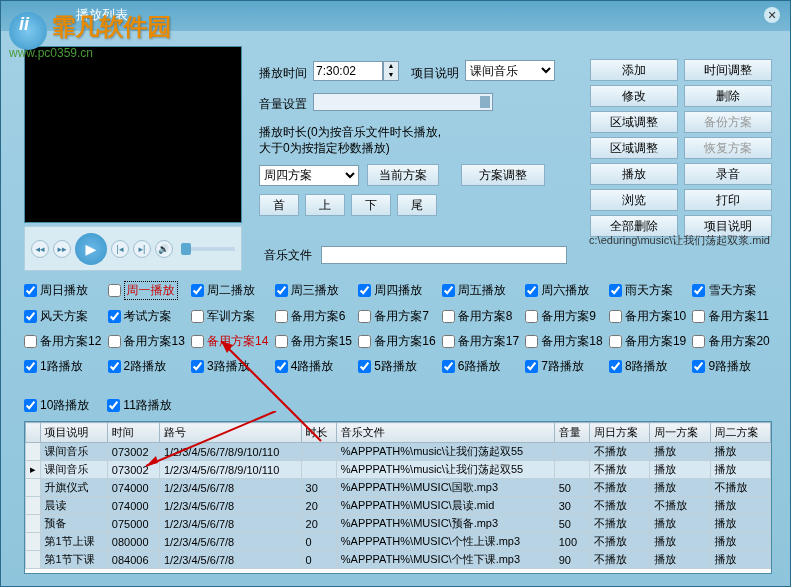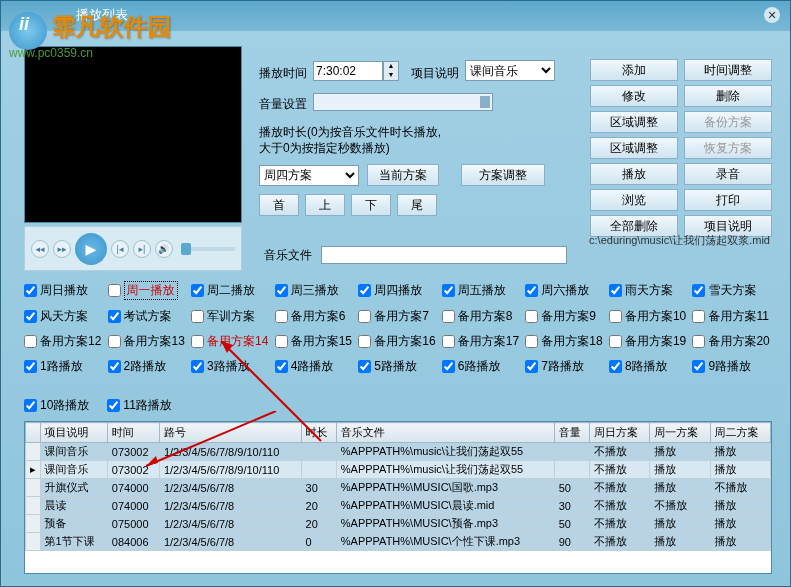--- a/index.html
+++ b/index.html
@@ -363,20 +363,32 @@
             <td>1/2/3/4/5/6/7/8</td>
             <td>20</td>
             <td>%APPPATH%\MUSIC\预备.mp3</td>
             <td>50</td>
             <td>不播放</td>
             <td>播放</td>
             <td>播放</td>
           </tr>
           <tr>
             <td class="row-marker"></td>
+            <td>第1节上课</td>
+            <td>080000</td>
+            <td>1/2/3/4/5/6/7/8</td>
+            <td>0</td>
+            <td>%APPPATH%\MUSIC\个性上课.mp3</td>
+            <td>100</td>
+            <td>不播放</td>
+            <td>播放</td>
+            <td>播放</td>
+          </tr>
+          <tr>
+            <td class="row-marker"></td>
             <td>第1节下课</td>
             <td>084006</td>
             <td>1/2/3/4/5/6/7/8</td>
             <td>0</td>
             <td>%APPPATH%\MUSIC\个性下课.mp3</td>
             <td>90</td>
             <td>不播放</td>
             <td>播放</td>
             <td>播放</td>
           </tr>

